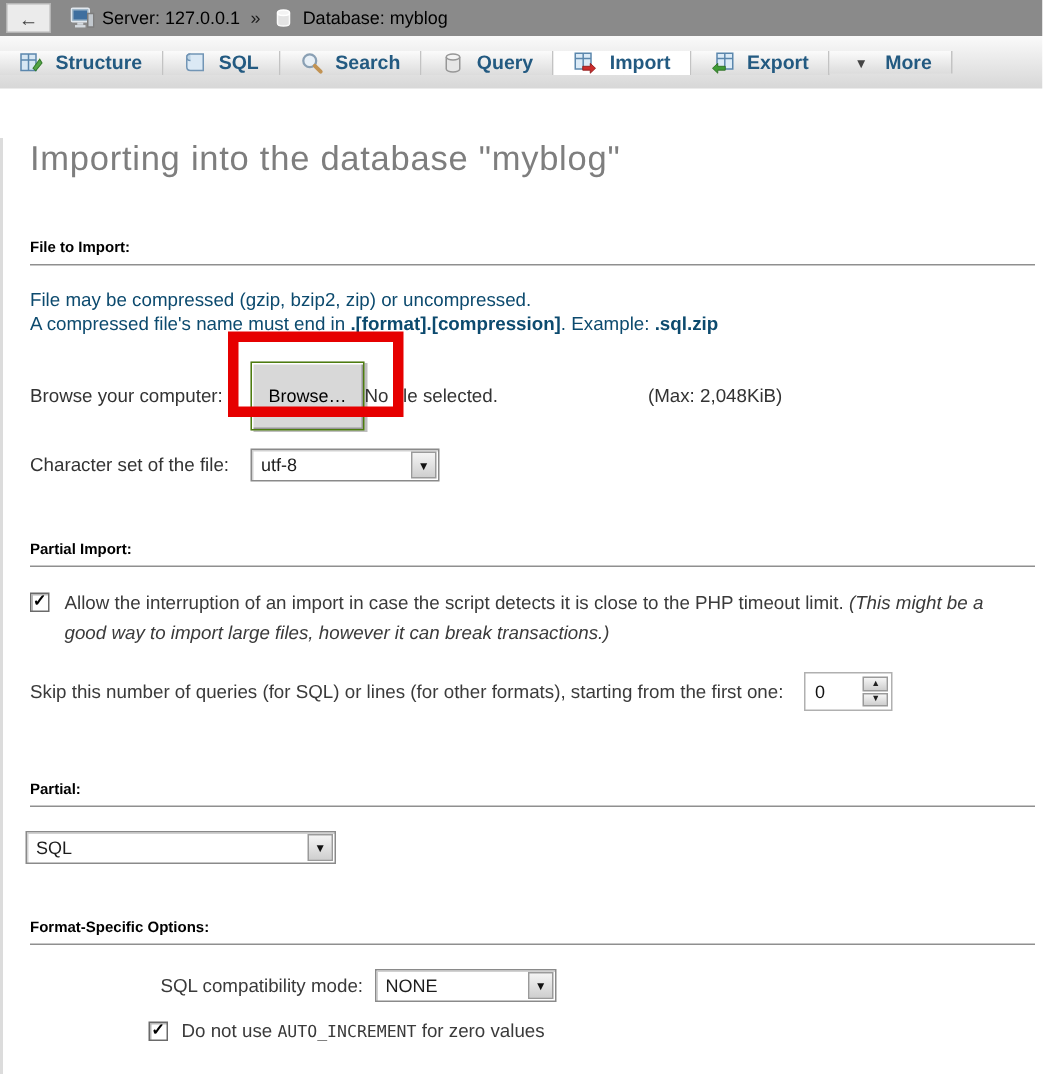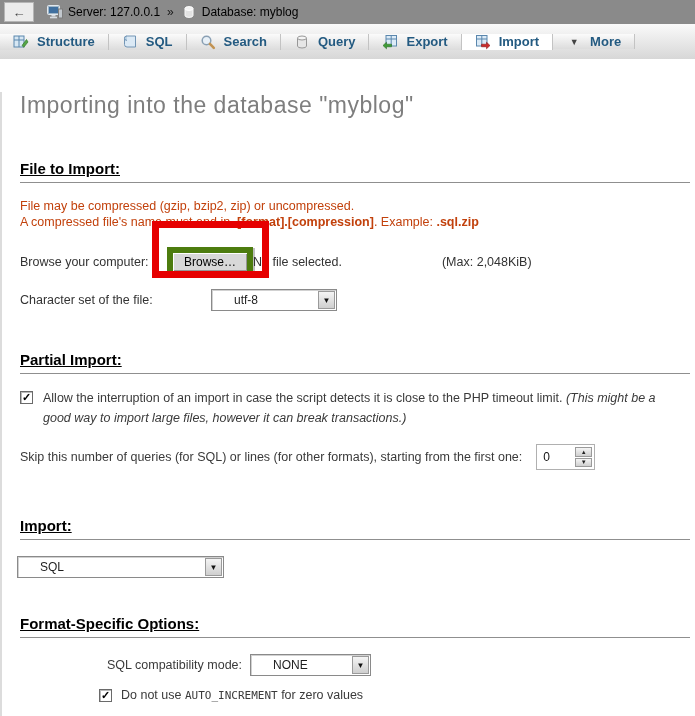--- a/index.html
+++ b/index.html
@@ -39,48 +39,48 @@
   .ticon { width:16px; height:16px; display:inline-flex; }
   .more-arrow { font-size:9px; color:#444; width:16px; text-align:center; }
 
   
   .content { padding:0 0 0 18px; border-left:2px solid #dcdcdc; height:657px; }
   .page-title {
     margin:33px 0 0 0; font-size:23px; font-weight:normal;
     color:#7e7e7e; letter-spacing:0.5px;
   }
   .section-head {
-    font-weight:bold; color:#000; font-size:15px;
-    border-bottom:1px solid #8f8f8f; padding-bottom:5px; margin-right:5px;text-decoration:underline;
+    font-weight:bold; color:#000; font-size:10px;
+    border-bottom:1px solid #8f8f8f; padding-bottom:5px; margin-right:5px;
   }
   .sh1 { margin-top:41px; }
   .sh2 { margin-top:40px; }
   .sh3 { margin-top:47px; }
   .sh4 { margin-top:37px; }
-  .para { margin-top:15px; line-height:16px; color:#c2410c; }
+  .para { margin-top:15px; line-height:16px; color:#0c4a6e; }
   .row { display:flex; align-items:center; }
 
   .label-w { width:147px; flex:0 0 147px; color:#333; }
 
   
   .win-button {
-    background:#d8d8d8; border:6px solid #4d7c0f;
+    background:#d8d8d8; border:1px solid #4d7c0f;
     box-shadow: inset 1px 1px 0 #ffffff, inset -1px -1px 0 #969696, 2px 1px 0 rgba(0,0,0,0.25);
-    padding:2px 11px; font-size:12px; color:#000; cursor:pointer;
+    padding:15px 11px; font-size:12px; color:#000; cursor:pointer;
     font-family:"Liberation Sans", sans-serif;
   }
 
   
   .win-select {
     display:inline-flex; align-items:center; background:#fff; height:22px;
     border:1px solid #8a8a8a;
     box-shadow: inset 1px 1px 0 rgba(0,0,0,0.18);
     cursor:pointer;
   }
-  .win-select .val { flex:1; padding:0 22px; font-size:12px; color:#1d1d1d; white-space:nowrap; overflow:hidden; }
+  .win-select .val { flex:1; padding:0 6px; font-size:12px; color:#1d1d1d; white-space:nowrap; overflow:hidden; }
   .win-select .arrow-btn {
     width:17px; height:18px; margin:1px;
     background:linear-gradient(#f4f4f4,#cfcfcf); border:1px solid #9a9a9a;
     display:flex; align-items:center; justify-content:center;
     font-size:8px; color:#111;
   }
 
   
   .win-check {
     width:13px; height:13px; background:#fff; border:1px solid #6a6a6a;
@@ -175,42 +175,42 @@
   <div class="tab">
     <span class="ticon">
       <svg viewBox="0 0 16 16" width="16" height="16">
         <path d="M3.5 4 v8 a4.5 2 0 0 0 9 0 v-8" fill="#e6e6e6" stroke="#979797"></path>
         <ellipse cx="8" cy="4" rx="4.5" ry="2" fill="#f4f4f4" stroke="#979797"></ellipse>
       </svg>
     </span>
     <span>Query</span>
   </div>
 
+  <div class="tab selected">
+    <span class="ticon">
+      <svg viewBox="0 0 16 16" width="16" height="16">
+        <rect x="1.5" y="1.5" width="10.5" height="10.5" fill="#dcebf7" stroke="#5b87ad"></rect>
+        <line x1="1.5" y1="5" x2="12" y2="5" stroke="#5b87ad"></line>
+        <line x1="6.8" y1="1.5" x2="6.8" y2="12" stroke="#5b87ad"></line>
+        <path d="M6.5 10.2 h5 v-2 l3.5 3.3 -3.5 3.3 v-2 h-5 z" fill="#cc2b2b" stroke="#8f1d1d" stroke-width="0.6"></path>
+      </svg>
+    </span>
+    <span>Import</span>
+  </div>
+
   <div class="tab">
     <span class="ticon">
       <svg viewBox="0 0 16 16" width="16" height="16">
         <rect x="4" y="1.5" width="10.5" height="10.5" fill="#dcebf7" stroke="#5b87ad"></rect>
         <line x1="4" y1="5" x2="14.5" y2="5" stroke="#5b87ad"></line>
         <line x1="9.2" y1="1.5" x2="9.2" y2="12" stroke="#5b87ad"></line>
         <path d="M9.5 10.2 h-5 v-2 l-3.5 3.3 3.5 3.3 v-2 h5 z" fill="#3f9c35" stroke="#2c6e26" stroke-width="0.6"></path>
       </svg>
     </span>
     <span>Export</span>
-  </div>
-
-  <div class="tab selected">
-    <span class="ticon">
-      <svg viewBox="0 0 16 16" width="16" height="16">
-        <rect x="1.5" y="1.5" width="10.5" height="10.5" fill="#dcebf7" stroke="#5b87ad"></rect>
-        <line x1="1.5" y1="5" x2="12" y2="5" stroke="#5b87ad"></line>
-        <line x1="6.8" y1="1.5" x2="6.8" y2="12" stroke="#5b87ad"></line>
-        <path d="M6.5 10.2 h5 v-2 l3.5 3.3 -3.5 3.3 v-2 h-5 z" fill="#cc2b2b" stroke="#8f1d1d" stroke-width="0.6"></path>
-      </svg>
-    </span>
-    <span>Import</span>
   </div>
 
   <div class="tab">
     <span class="more-arrow">▼</span>
     <span>More</span>
   </div>
 </div>
 
 <div class="content">
 
@@ -227,21 +227,21 @@
     </div>
   </div>
 
   <div class="row" style="margin-top:17px;">
     <span class="label-w">Browse your computer:</span>
     <button class="win-button">Browse…</button>
     <span style="color:#333;">No file selected.</span>
     <span style="margin-left:100px; color:#333;">(Max: 2,048KiB)</span>
   </div>
 
-  <div class="row" style="margin-top:12px;gap:44px;">
+  <div class="row" style="margin-top:12px;">
     <span class="label-w">Character set of the file:</span>
     <div class="win-select" style="width:126px;">
       <span class="val">utf-8</span>
       <span class="arrow-btn">▼</span>
     </div>
   </div>
 
   <div class="section-head sh2">Partial Import:</div>
 
   <div style="margin-top:14px; display:flex; gap:10px; width:665px; line-height:20px;">
@@ -255,21 +255,21 @@
     <span>Skip this number of queries (for SQL) or lines (for other formats), starting from the first one:</span>
     <div class="spin-wrap" style="margin-left:14px;">
       <span class="spin-num">0</span>
       <span class="spin-col">
         <span class="spin-btn">▲</span>
         <span class="spin-btn">▼</span>
       </span>
     </div>
   </div>
 
-  <div class="section-head sh3">Import:</div>
+  <div class="section-head sh3">Partial:</div>
 
   <div class="row" style="margin-top:16px; margin-left:-3px;">
     <div class="win-select" style="width:207px;">
       <span class="val">SQL</span>
       <span class="arrow-btn">▼</span>
     </div>
   </div>
 
   <div class="section-head sh4">Format-Specific Options:</div>
 

